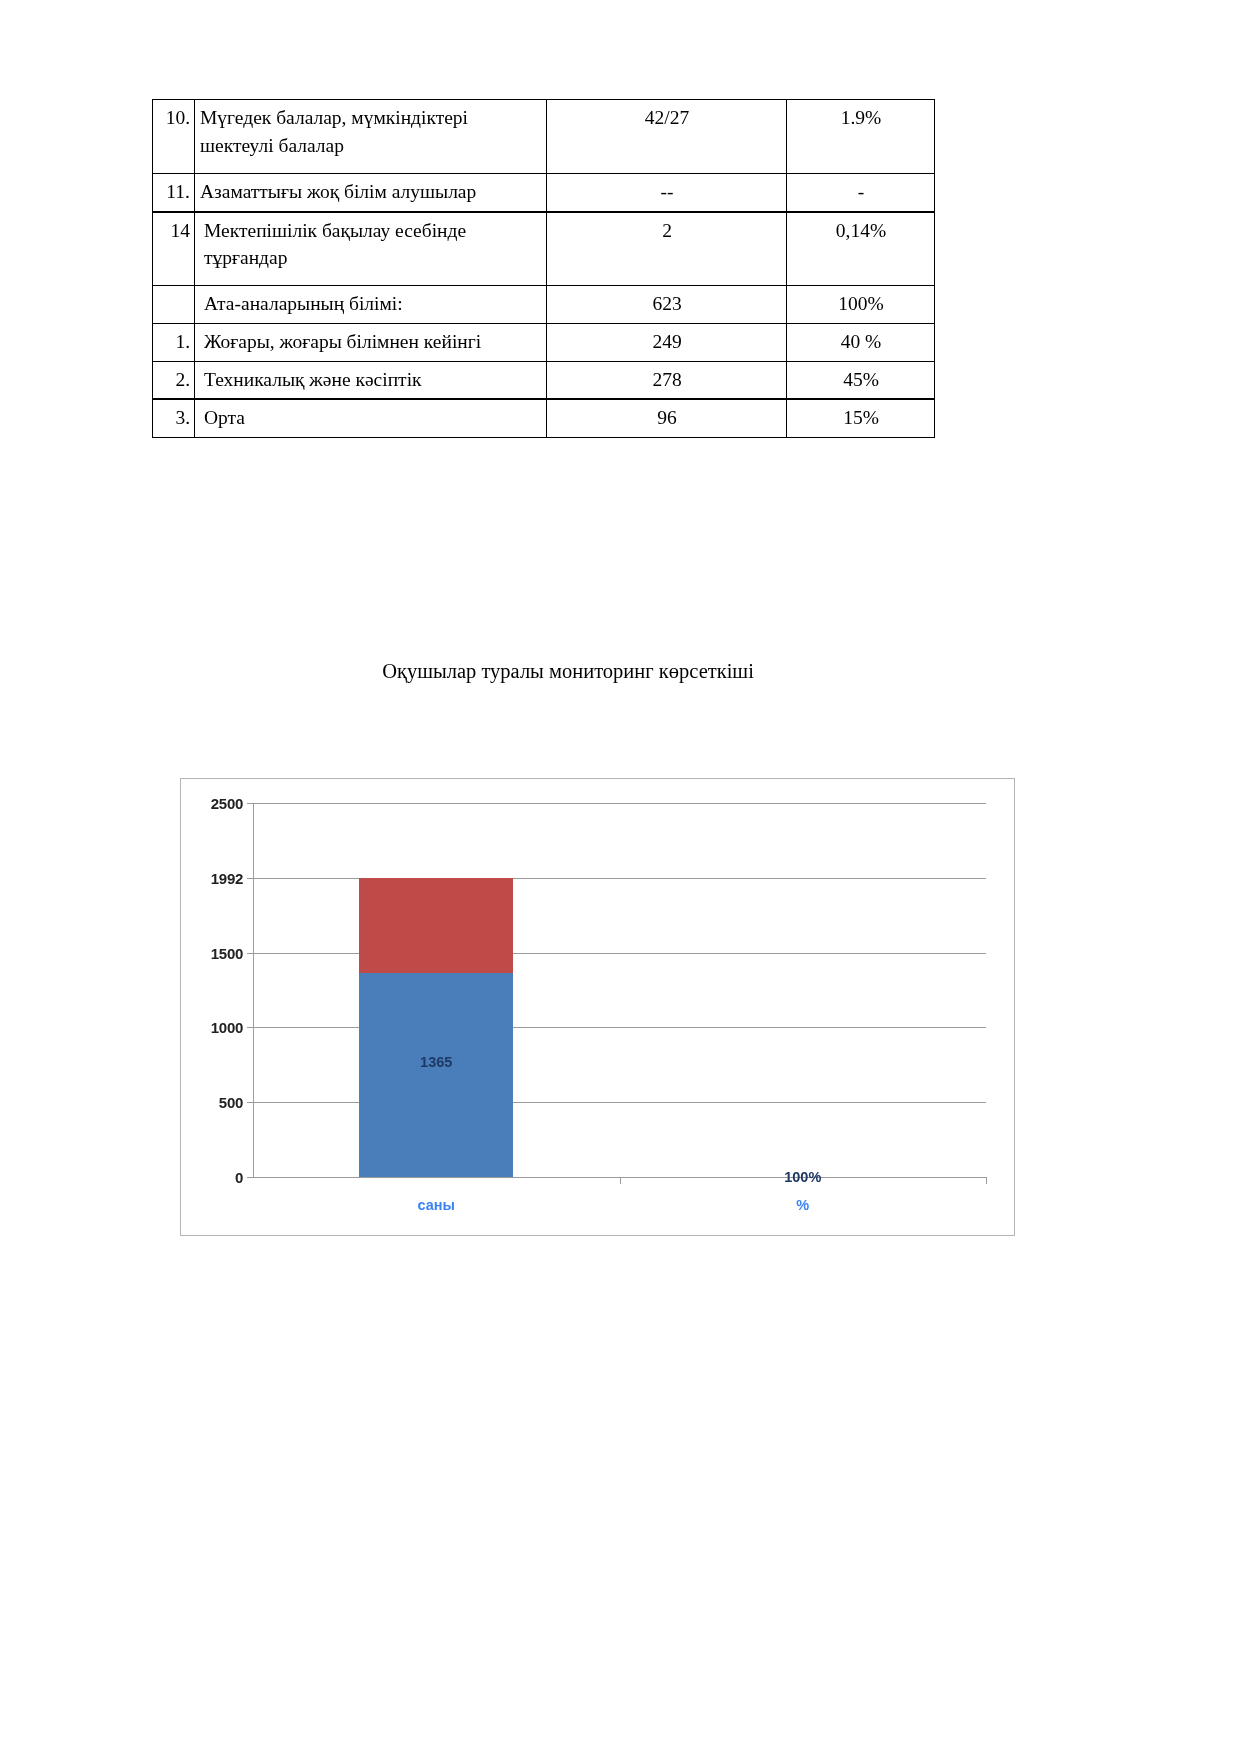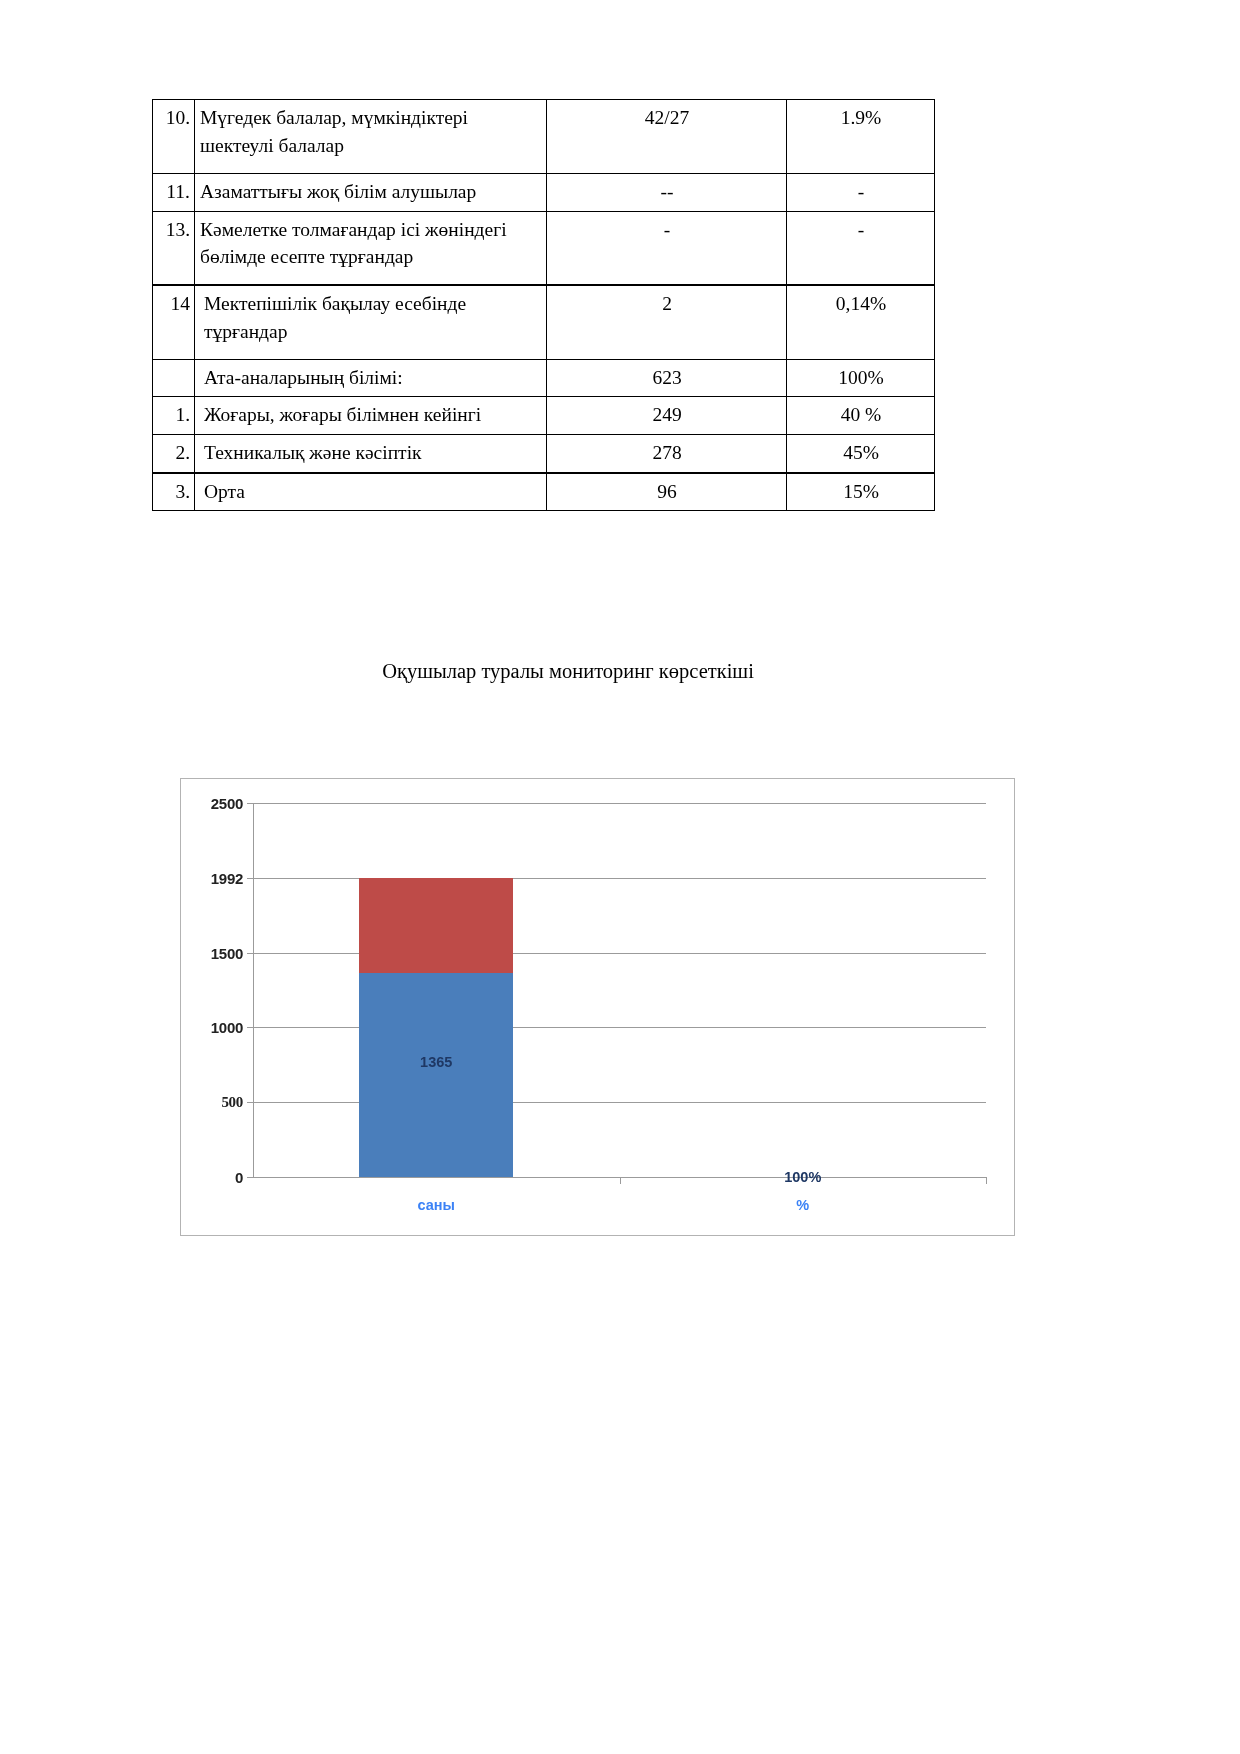--- a/index.html
+++ b/index.html
@@ -171,26 +171,20 @@
         </tr>
 
         <tr class="short">
           <td class="c-num">11.</td>
           <td class="c-label">Азаматтығы жоқ білім алушылар</td>
           <td class="c-count">--</td>
           <td class="c-pct">-</td>
         </tr>
 
 
-        <tr class="tall">
-          <td class="c-num">13.</td>
-          <td class="c-label">Кәмелетке толмағандар ісі жөніндегі бөлімде есепте тұрғандар</td>
-          <td class="c-count">-</td>
-          <td class="c-pct">-</td>
-        </tr>
 
         <tr class="tall thick-top">
           <td class="c-num pad">14</td>
           <td class="c-label indent">Мектепішілік бақылау есебінде тұрғандар</td>
           <td class="c-count">2</td>
           <td class="c-pct">0,14%</td>
         </tr>
 
         <tr class="short">
           <td class="c-num"></td>
@@ -227,21 +221,21 @@
   <div class="chart-title">Оқушылар туралы мониторинг көрсеткіші</div>
 
   <div class="chart-box">
     <div class="plot" id="plot-area">
       <div class="axis-line-y"></div>
     <div class="grid-line" style="top: 374px;"></div>
         <div class="tick-mark" style="top: 374px;"></div>
         <div class="y-label" style="top: 374px;">0</div>
         <div class="grid-line" style="top: 299.2px;"></div>
         <div class="tick-mark" style="top: 299.2px;"></div>
-        <div class="y-label" style="top: 299.2px; font-family: Liberation Serif, serif;">500</div>
+        <div class="y-label" style="top: 299.2px;">500</div>
         <div class="grid-line" style="top: 224.4px;"></div>
         <div class="tick-mark" style="top: 224.4px;"></div>
         <div class="y-label" style="top: 224.4px;">1000</div>
         <div class="grid-line" style="top: 149.6px;"></div>
         <div class="tick-mark" style="top: 149.6px;"></div>
         <div class="y-label" style="top: 149.6px;">1500</div>
         <div class="grid-line" style="top: 74.8px;"></div>
         <div class="tick-mark" style="top: 74.8px;"></div>
         <div class="y-label" style="top: 74.8px;">1992</div>
         <div class="grid-line" style="top: 0px;"></div>

